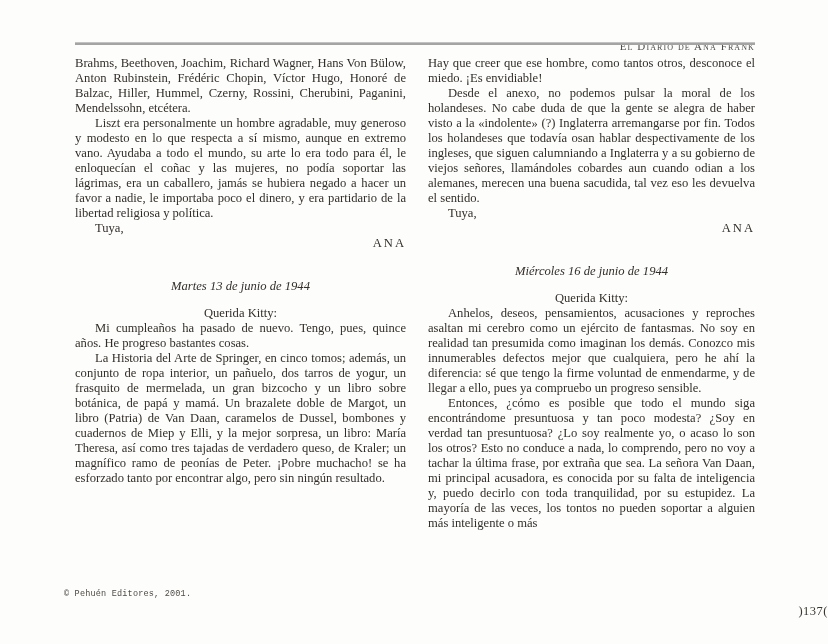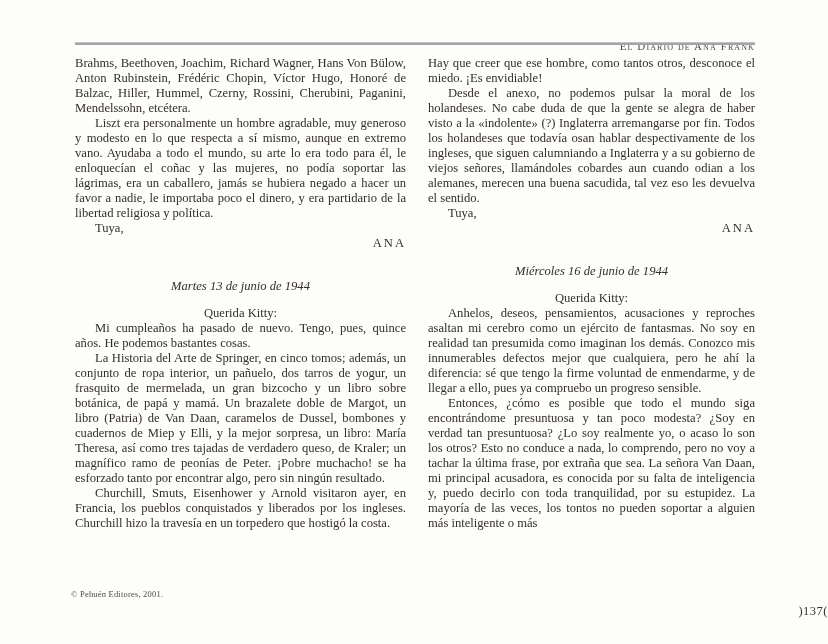--- a/index.html
+++ b/index.html
@@ -58,25 +58,26 @@
     font-style: italic;
     margin-top: 28px !important;
   }
   .salutation {
     margin-top: 12px !important;
     text-align: center;
   }
   
   .footnote {
     position: absolute;
-    left: 71px;
+    left: 64px;
     top: 589px;
     font-size: 8.5px;
     color: #4f4a44;
     letter-spacing: 0.2px;
+    font-family: Liberation Mono, monospace;
   }
   .page-number {
     position: absolute;
     left: 0;
     right: 0;
     top: 604px;
     text-align: right;
     font-size: 12.5px;
     color: #3a3631;
     letter-spacing: 0.5px;
@@ -90,23 +91,22 @@
   <div class="running-title">El Diario de Ana Frank</div>
   <div class="header-rule"></div>
 
   <div class="col col-left">
     <p>Brahms, Beethoven, Joachim, Richard Wagner, Hans Von Bülow, Anton Rubinstein, Frédéric Chopin, Víctor Hugo, Honoré de Balzac, Hiller, Hummel, Czerny, Rossini, Cherubini, Paganini, Mendelssohn, etcétera.</p>
     <p class="indent">Liszt era personalmente un hombre agradable, muy generoso y modesto en lo que respecta a sí mismo, aunque en extremo vano. Ayudaba a todo el mundo, su arte lo era todo para él, le enloquecían el coñac y las mujeres, no podía soportar las lágrimas, era un caballero, jamás se hubiera negado a hacer un favor a nadie, le importaba poco el dinero, y era partidario de la libertad religiosa y política.</p>
     <p class="indent">Tuya,</p>
     <p class="signature">ANA</p>
     <p class="entry-date">Martes 13 de junio de 1944</p>
     <p class="salutation">Querida Kitty:</p>
-    <p class="indent">Mi cumpleaños ha pasado de nuevo. Tengo, pues, quince años. He podemos bastantes cosas.</p>
+    <p class="indent">Mi cumpleaños ha pasado de nuevo. Tengo, pues, quince años. He progreso bastantes cosas.</p>
     <p class="indent">La Historia del Arte de Springer, en cinco tomos; además, un conjunto de ropa interior, un pañuelo, dos tarros de yogur, un frasquito de mermelada, un gran bizcocho y un libro sobre botánica, de papá y mamá. Un brazalete doble de Margot, un libro (Patria) de Van Daan, caramelos de Dussel, bombones y cuadernos de Miep y Elli, y la mejor sorpresa, un libro: María Theresa, así como tres tajadas de verdadero queso, de Kraler; un magnífico ramo de peonías de Peter. ¡Pobre muchacho! se ha esforzado tanto por encontrar algo, pero sin ningún resultado.</p>
-    <p class="indent">Churchill, Smuts, Eisenhower y Arnold visitaron ayer, en Francia, los pueblos conquistados y liberados por los ingleses. Churchill hizo la travesía en un torpedero que hostigó la costa.</p>
   </div>
 
   <div class="col col-right">
     <p>Hay que creer que ese hombre, como tantos otros, desconoce el miedo. ¡Es envidiable!</p>
     <p class="indent">Desde el anexo, no podemos pulsar la moral de los holandeses. No cabe duda de que la gente se alegra de haber visto a la «indolente» (?) Inglaterra arremangarse por fin. Todos los holandeses que todavía osan hablar despectivamente de los ingleses, que siguen calumniando a Inglaterra y a su gobierno de viejos señores, llamándoles cobardes aun cuando odian a los alemanes, merecen una buena sacudida, tal vez eso les devuelva el sentido.</p>
     <p class="indent">Tuya,</p>
     <p class="signature">ANA</p>
     <p class="entry-date">Miércoles 16 de junio de 1944</p>
     <p class="salutation">Querida Kitty:</p>
     <p class="indent">Anhelos, deseos, pensamientos, acusaciones y reproches asaltan mi cerebro como un ejército de fantasmas. No soy en realidad tan presumida como imaginan los demás. Conozco mis innumerables defectos mejor que cualquiera, pero he ahí la diferencia: sé que tengo la firme voluntad de enmendarme, y de llegar a ello, pues ya compruebo un progreso sensible.</p>

